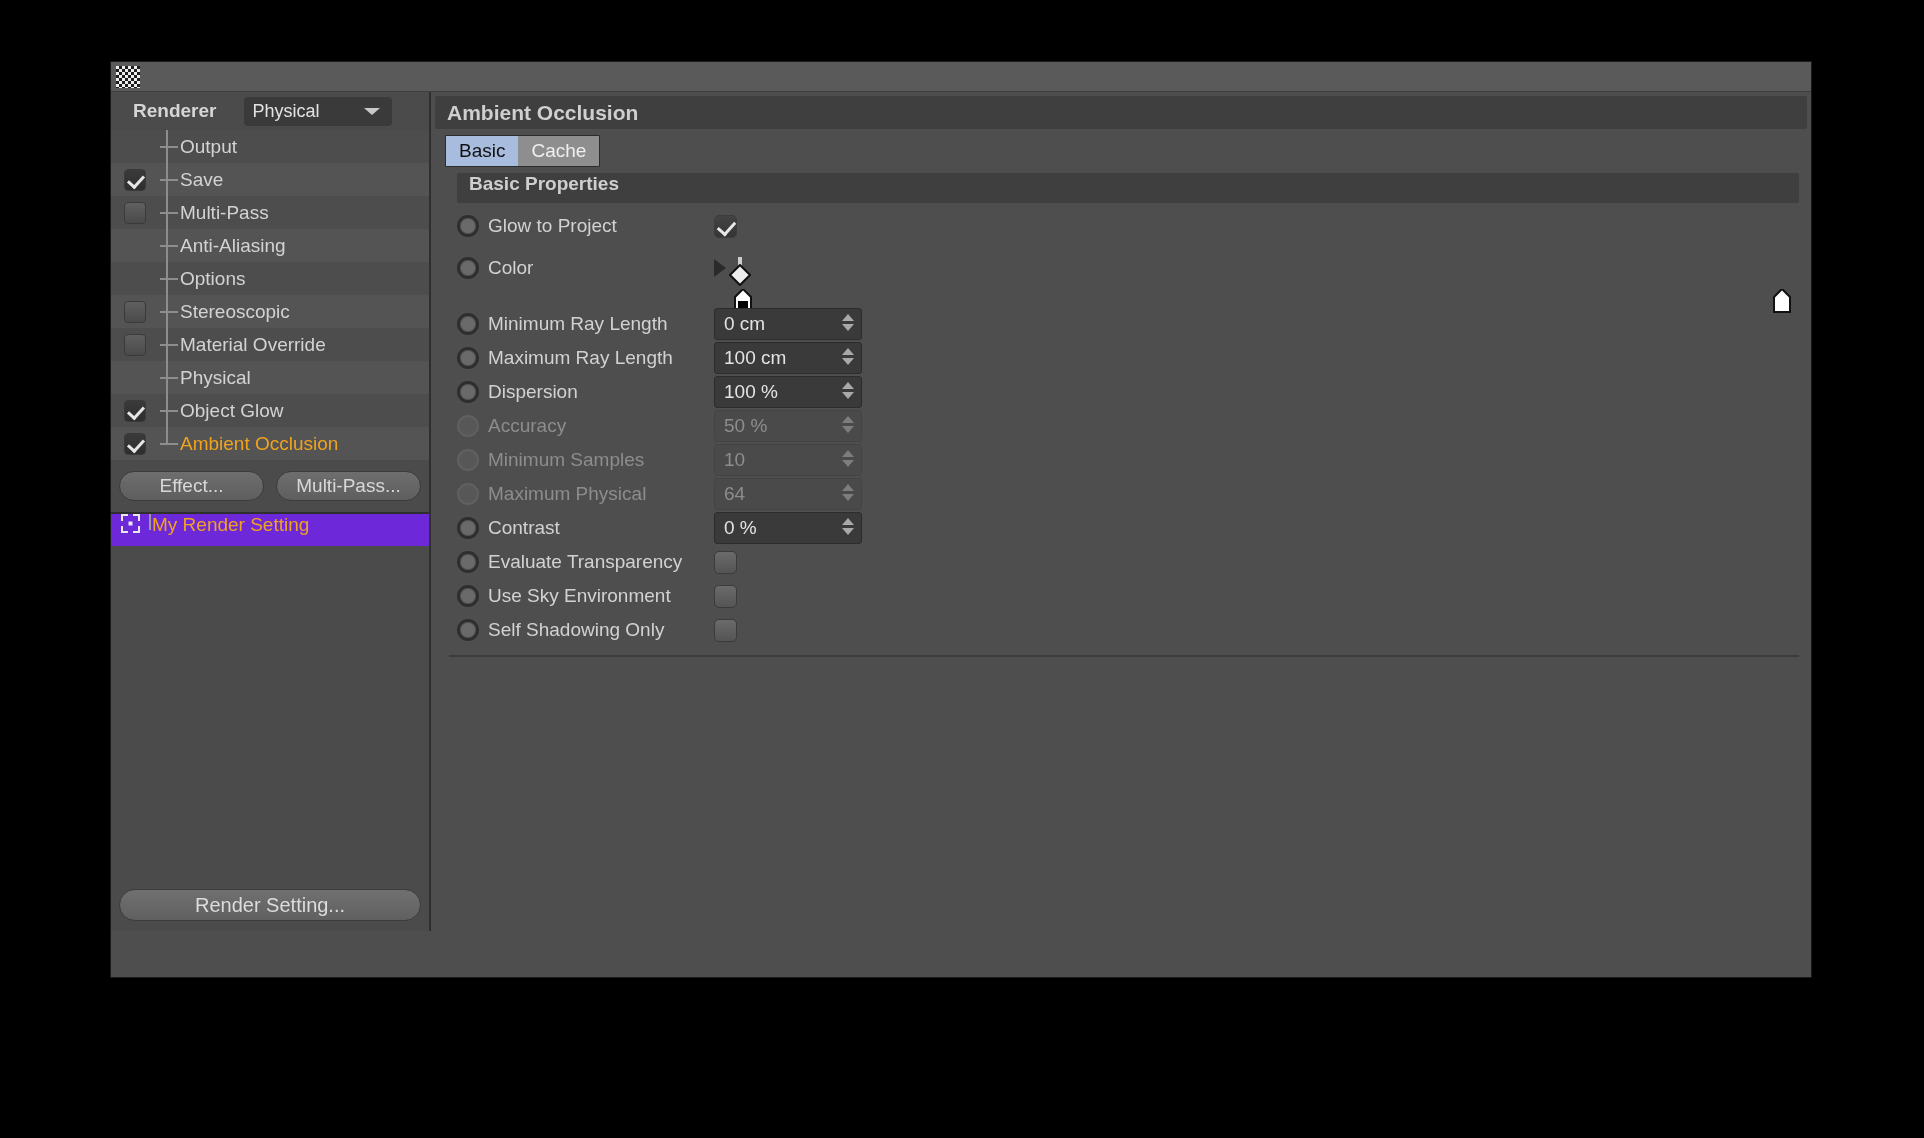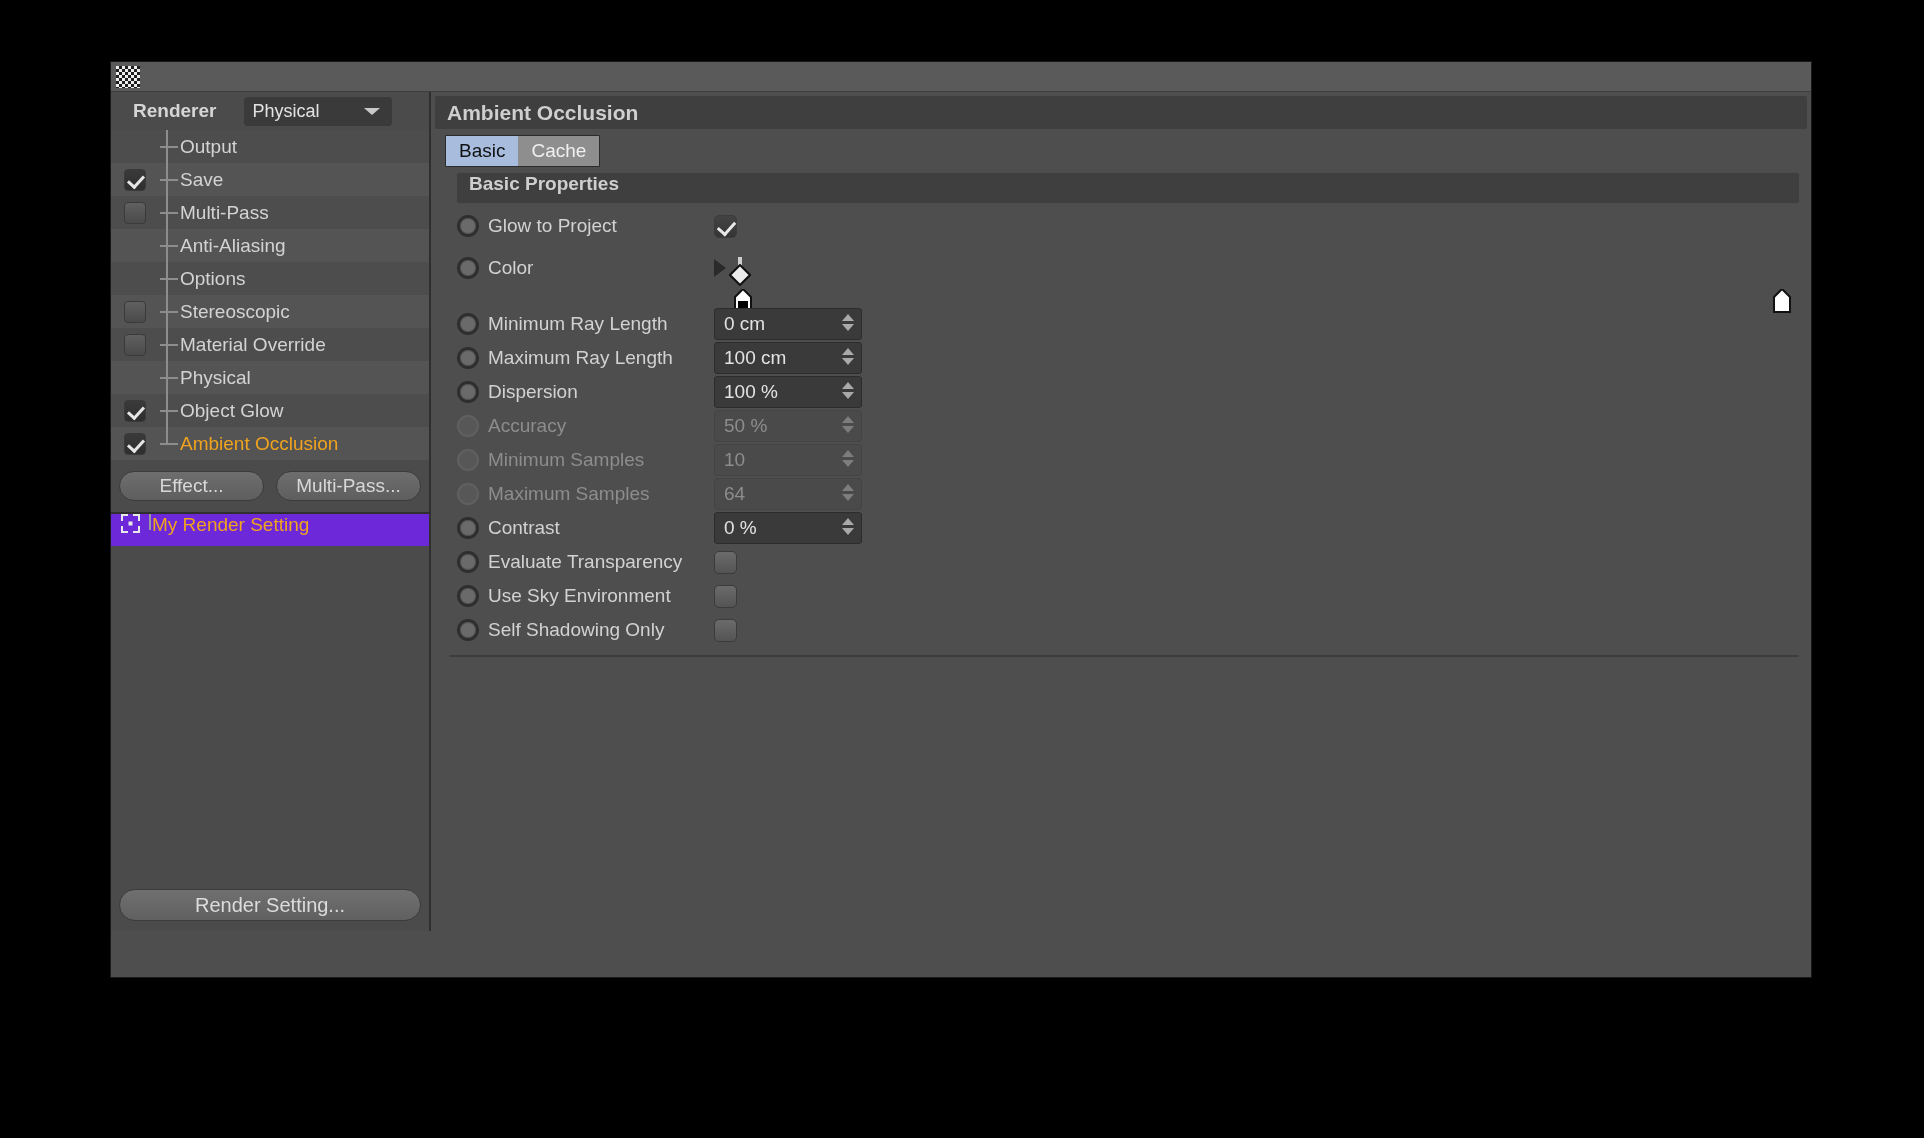--- a/index.html
+++ b/index.html
@@ -568,21 +568,21 @@
               <span class="numfield-value">10</span>
               <span class="spin">
                 <span class="up"></span>
                 <span class="dn"></span>
               </span>
             </span>
           </div>
           <div class="prop-row">
             <span class="radio dim"></span>
             <span class="label-block">
-              <span class="prop-label dim">Maximum Samples</span>
+              <span class="prop-label dim">Maximum Physical</span>
               <span class="leader dim"></span>
             </span>
             <span class="numfield dim">
               <span class="numfield-value">64</span>
               <span class="spin">
                 <span class="up"></span>
                 <span class="dn"></span>
               </span>
             </span>
           </div>

